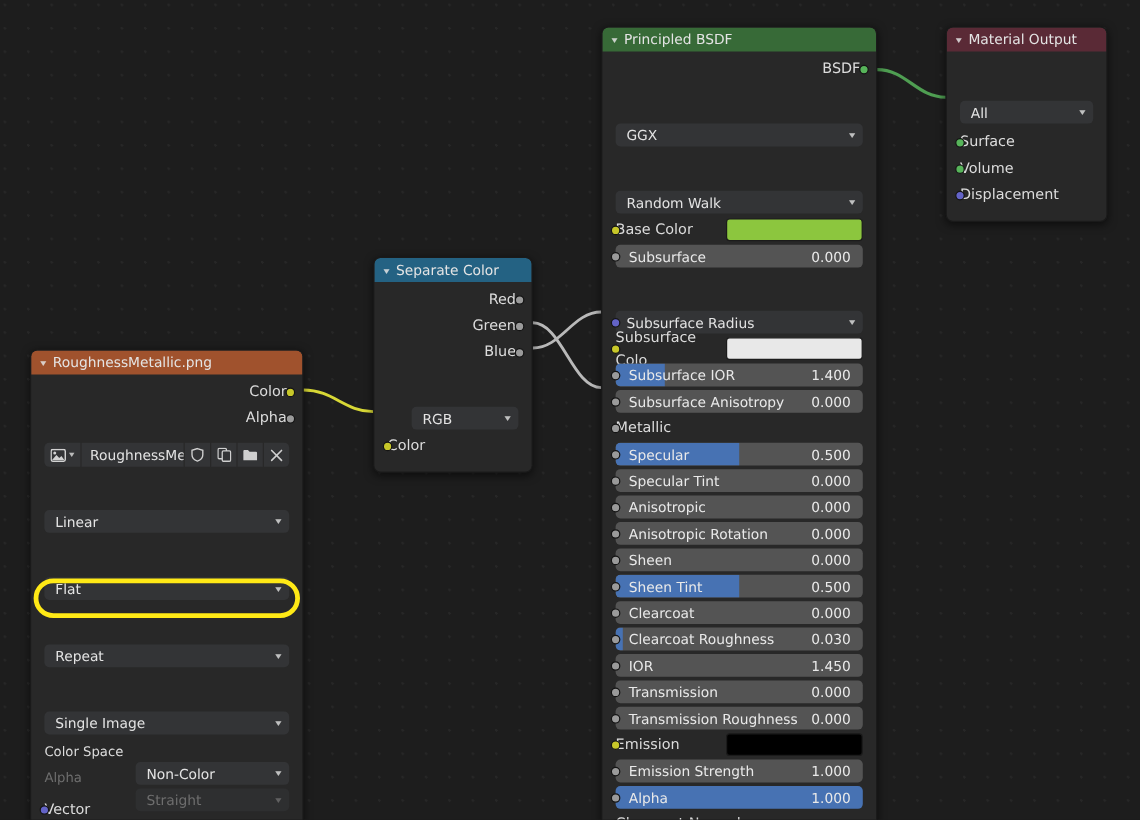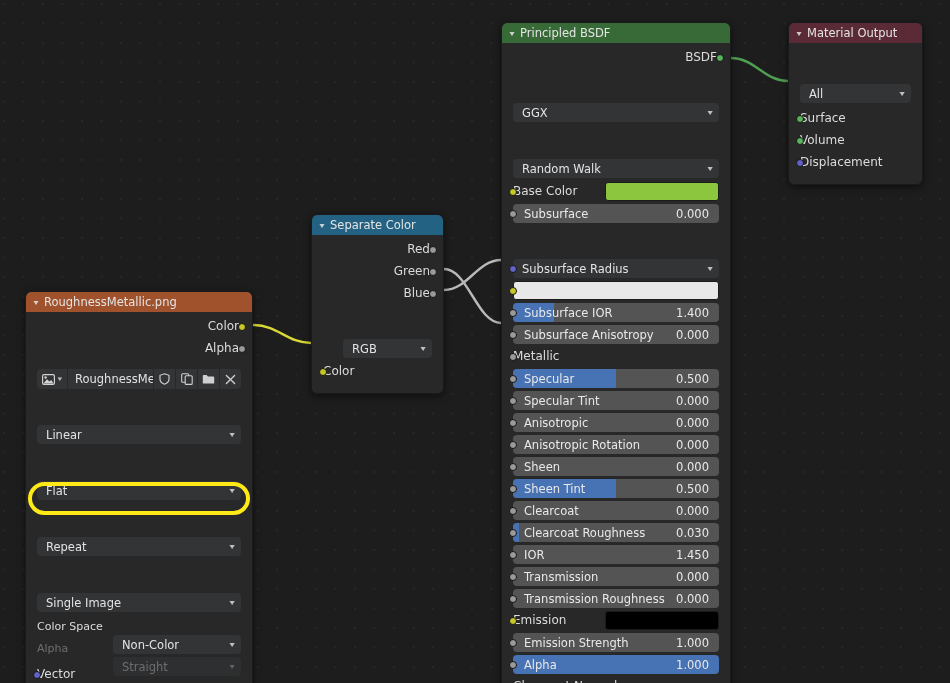--- a/index.html
+++ b/index.html
@@ -158,20 +158,21 @@
         </div>
         <div class="row">
           <div class="drop">
        <span>Subsurface Radius</span>
        <span class="ch">▾</span>
           </div>
           <span class="sock s-violet"></span>
         </div>
         <div class="row">
           <div style="display:flex;align-items:center;height:19px;">
+       <span class="rowlabel" style="width:92px;">Subsurface Colo</span>
        <div class="swatch" style="flex:1;background:#e8e8e8;"></div>
           </div>
           <span class="sock s-yellow"></span>
         </div>
         <div class="row">
           <div class="wdg">
        <div class="fill" style="width:20%"></div>
        <span class="t">Subsurface IOR</span>
        <span class="v">1.400</span>
           </div>

